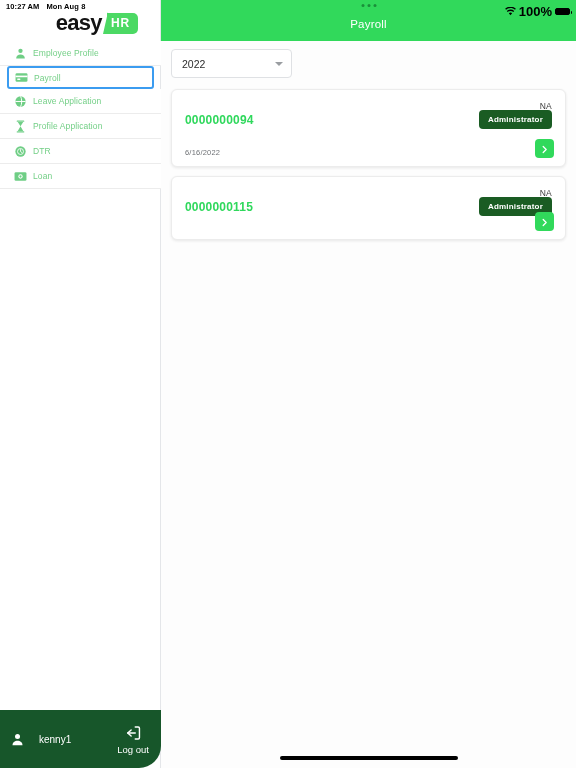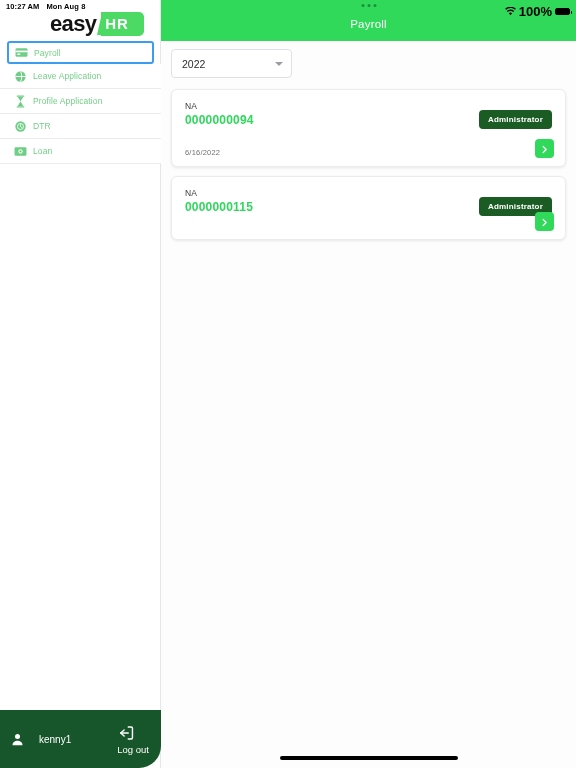--- a/index.html
+++ b/index.html
@@ -59,24 +59,24 @@
     display: inline-block;
     width: 0; height: 0;
     border-left: 5px solid transparent;
     border-bottom: 22px solid #4cd964;
     margin: 0 -1px 0 1px;
     transform: skewX(0deg);
   }
   .logo-hr {
     background: #4cd964;
     color: #ffffff;
-    font-size: 15px;
+    font-size: 12px;
     font-weight: 600;
     letter-spacing: 1px;
-    padding: 4px 15px 5px 4px;
+    padding: 4px 8px 5px 4px;
     border-radius: 0 5px 5px 0;
     line-height: 1;
     display: inline-block;
   }
 
   .nav {
     position: absolute;
     left: 0; top: 41px;
     width: 161px;
   }
@@ -147,21 +147,21 @@
   .userbar-name {
     color: #ffffff;
     font-size: 10px;
     margin-left: 14px;
     flex: 1 1 auto;
     white-space: nowrap;
   }
   .logout-block {
     display: flex;
     flex-direction: column;
-    align-items: flex-start;
+    align-items: center;
     cursor: pointer;
     margin-right: 2px;
   }
   .logout-icon { width: 18px; height: 18px; }
   .logout-label {
     color: #ffffff;
     font-size: 9.5px;
     margin-top: 2px;
     white-space: nowrap;
   }
@@ -273,20 +273,21 @@
     box-shadow: 0 1px 3px rgba(0,0,0,0.09);
     padding: 11px 13px 9px 13px;
     margin-bottom: 9px;
     min-height: 64px;
   }
   .card-na {
     font-size: 8.5px;
     color: #3b3b3b;
     letter-spacing: 0.2px;
     margin-bottom: 2px;
+    text-align: right;
   }
   .card-number {
     font-size: 12px;
     font-weight: 700;
     color: #2fd85c;
     letter-spacing: 0.2px;
     margin-bottom: 12px;
   }
   .card-date {
     font-size: 7.5px;
@@ -342,20 +343,29 @@
     </div>
 
     <div class="logo-wrap">
       <span class="logo-easy">easy</span>
         <span class="logo-slash"></span>
         <span class="logo-hr">HR</span>
     </div>
 
     <div class="nav">
 
+      <div class="nav-item">
+        <span class="nav-icon">
+          <svg width="13" height="13" viewBox="0 0 24 24" fill="#6fce85">
+            <circle cx="12" cy="7" r="4"></circle>
+            <path d="M4 21c0-4.4 3.6-7 8-7s8 2.6 8 7z"></path>
+          </svg>
+        </span>
+        <span class="nav-label">Employee Profile</span>
+      </div>
 
       <div class="nav-item active">
         <span class="nav-icon">
           <svg width="13" height="11" viewBox="0 0 24 20" fill="#6fce85">
             <rect x="1" y="2" width="22" height="16" rx="2.5"></rect>
             <rect x="1" y="6.5" width="22" height="3" fill="#ffffff"></rect>
             <rect x="4" y="12" width="6" height="2.4" rx="1" fill="#ffffff"></rect>
           </svg>
         </span>
         <span class="nav-label">Payroll</span>

